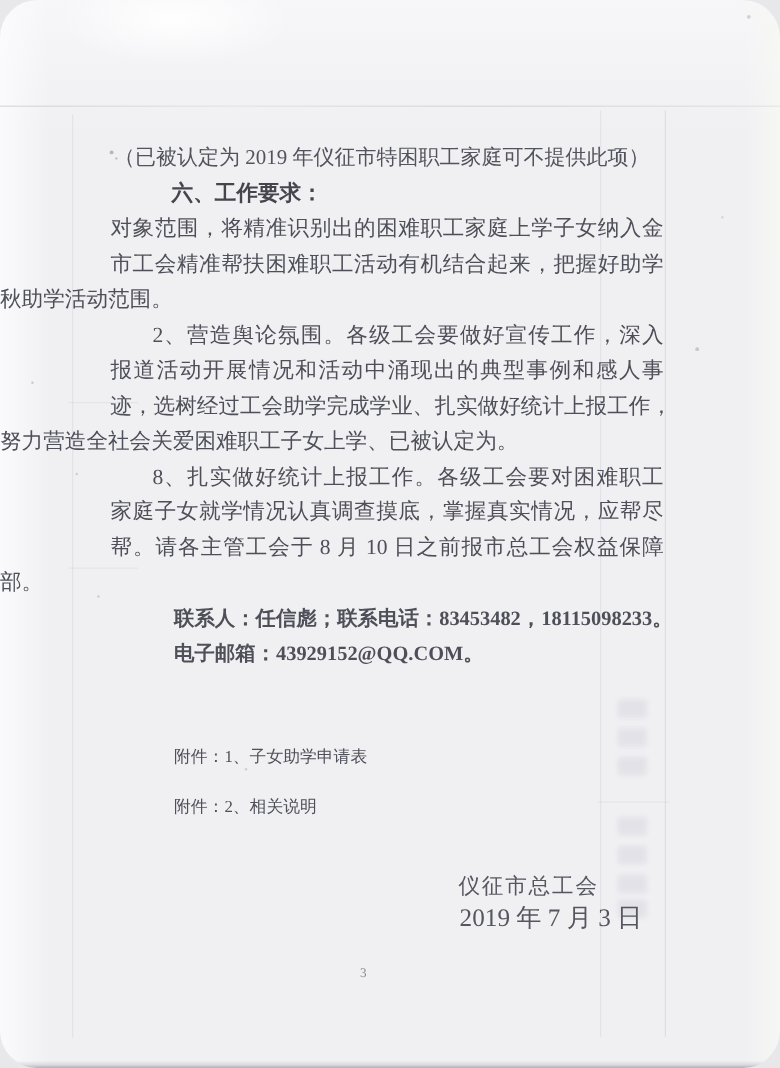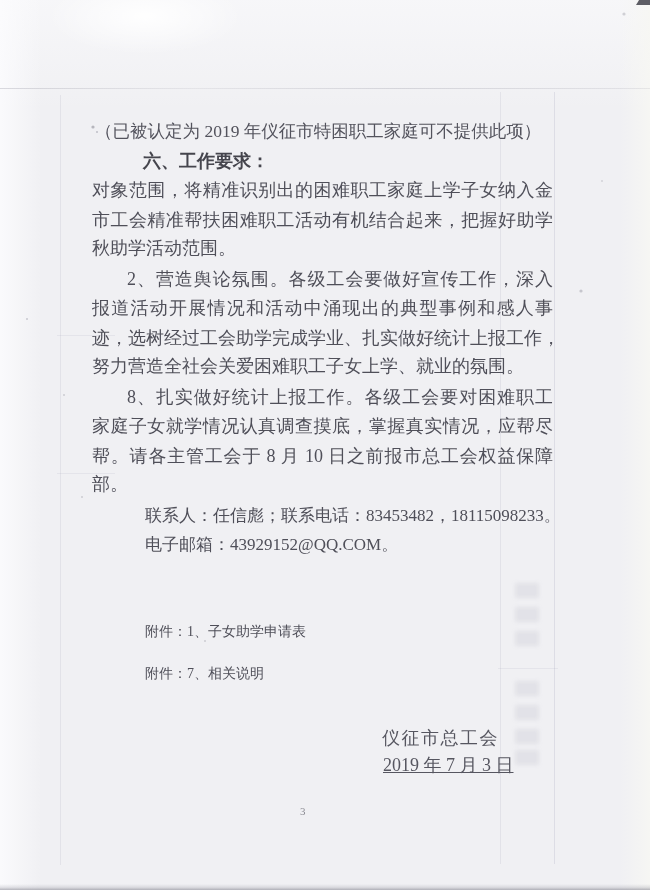--- a/index.html
+++ b/index.html
@@ -6,37 +6,38 @@
   .page{
     position:relative;width:650px;height:890px;overflow:hidden;
     background-color:#f0f0f3;
     background-image:
       radial-gradient(ellipse 140px 55px at 145px 16px, rgba(255,255,255,.95), rgba(255,255,255,0) 70%),
       linear-gradient(90deg, rgba(252,252,254,.85) 0px, rgba(252,252,254,0) 42px),
       linear-gradient(270deg, rgba(247,247,243,.9) 0px, rgba(247,247,243,0) 30px),
       linear-gradient(180deg, rgba(249,249,251,.75) 0px, rgba(249,249,251,0) 110px);
     font-family:"Liberation Serif","DejaVu Serif",serif;
     color:#4f4f59;
+    border-radius:31px;
   }
   
   .textflow{position:absolute;top:117px;left:0;width:650px;}
   .line{position:relative;height:29.5px;line-height:29.5px;font-size:18px;white-space:nowrap;}
   .note{margin-left:95px;font-size:17.5px;color:#53535d;}
   .heading{margin-left:143px;font-weight:700;color:#45454d;
            font-family:Liberation Serif, serif;}
   .pf{margin-left:127px;width:426px;text-align:justify;text-align-last:justify;}
   .pb{margin-left:92px;width:461px;text-align:justify;text-align-last:justify;}
-  .pl{margin-left:92px;font-family:Liberation Mono, monospace;}
-  .contact{margin-left:145px;font-size:17px;}
+  .pl{}
+  .contact{margin-left:145px;font-size:17px;font-weight:bold;}
   .attach{position:absolute;left:145px;height:29.5px;line-height:29.5px;font-size:14px;white-space:nowrap;}
   .a1{top:617px;} .a2{top:659px;}
   .sig-org{position:absolute;top:724px;left:382px;height:29.5px;line-height:29.5px;
            font-size:18px;letter-spacing:1.5px;color:#565660;white-space:nowrap;}
   .sig-date{position:absolute;top:751px;left:383px;height:29.5px;line-height:29.5px;
-            font-size:18px;color:#565660;white-space:nowrap;text-decoration:underline;}
+            font-size:21px;color:#565660;white-space:nowrap;}
   .pagenum{position:absolute;top:804px;left:300px;font-size:11px;color:#8b8b93;line-height:14px;}
   
   .fold{position:absolute;top:88px;left:0;width:650px;height:1px;
         background:linear-gradient(90deg, rgba(130,130,145,.28), rgba(130,130,145,.12) 30%,
                    rgba(130,130,145,.26) 62%, rgba(130,130,145,.14));}
   .ctr{position:absolute;top:0;right:0;width:14px;height:5px;background:#42424a;opacity:.85;
        clip-path:polygon(22% 0,100% 0,100% 100%,0 100%);}
   .bedge{position:absolute;left:0;bottom:0;width:650px;height:6px;
          background:linear-gradient(180deg, rgba(140,140,152,0), rgba(140,140,152,.22) 55%, rgba(112,112,124,.5));}
   .bv{position:absolute;width:1px;background:rgba(130,130,158,.12);}
@@ -84,29 +85,29 @@
 
   <div class="textflow">
     <div class="line note">（已被认定为 2019 年仪征市特困职工家庭可不提供此项）</div>
     <div class="line heading">六、工作要求：</div>
     <div class="line pb">对象范围，将精准识别出的困难职工家庭上学子女纳入金</div>
     <div class="line pb">市工会精准帮扶困难职工活动有机结合起来，把握好助学</div>
     <div class="line pl">秋助学活动范围。</div>
     <div class="line pf">2、营造舆论氛围。各级工会要做好宣传工作，深入</div>
     <div class="line pb">报道活动开展情况和活动中涌现出的典型事例和感人事</div>
     <div class="line pb">迹，选树经过工会助学完成学业、扎实做好统计上报工作，</div>
-    <div class="line pl">努力营造全社会关爱困难职工子女上学、就业的氛围。</div>
+    <div class="line pl">努力营造全社会关爱困难职工子女上学、已被认定为。</div>
     <div class="line pf">8、扎实做好统计上报工作。各级工会要对困难职工</div>
     <div class="line pb">家庭子女就学情况认真调查摸底，掌握真实情况，应帮尽</div>
     <div class="line pb">帮。请各主管工会于 8 月 10 日之前报市总工会权益保障</div>
     <div class="line pl">部。</div>
     <div class="line contact">联系人：任信彪；联系电话：83453482，18115098233。</div>
     <div class="line contact">电子邮箱：43929152@QQ.COM。</div>
   </div>
 
   <div class="attach a1">附件：1、子女助学申请表</div>
-  <div class="attach a2">附件：7、相关说明</div>
+  <div class="attach a2">附件：2、相关说明</div>
 
   <div class="sig-org">仪征市总工会</div>
   <div class="sig-date">2019 年 7 月 3 日</div>
 
   <div class="pagenum">3</div>
 </div>
 
 </body></html>

